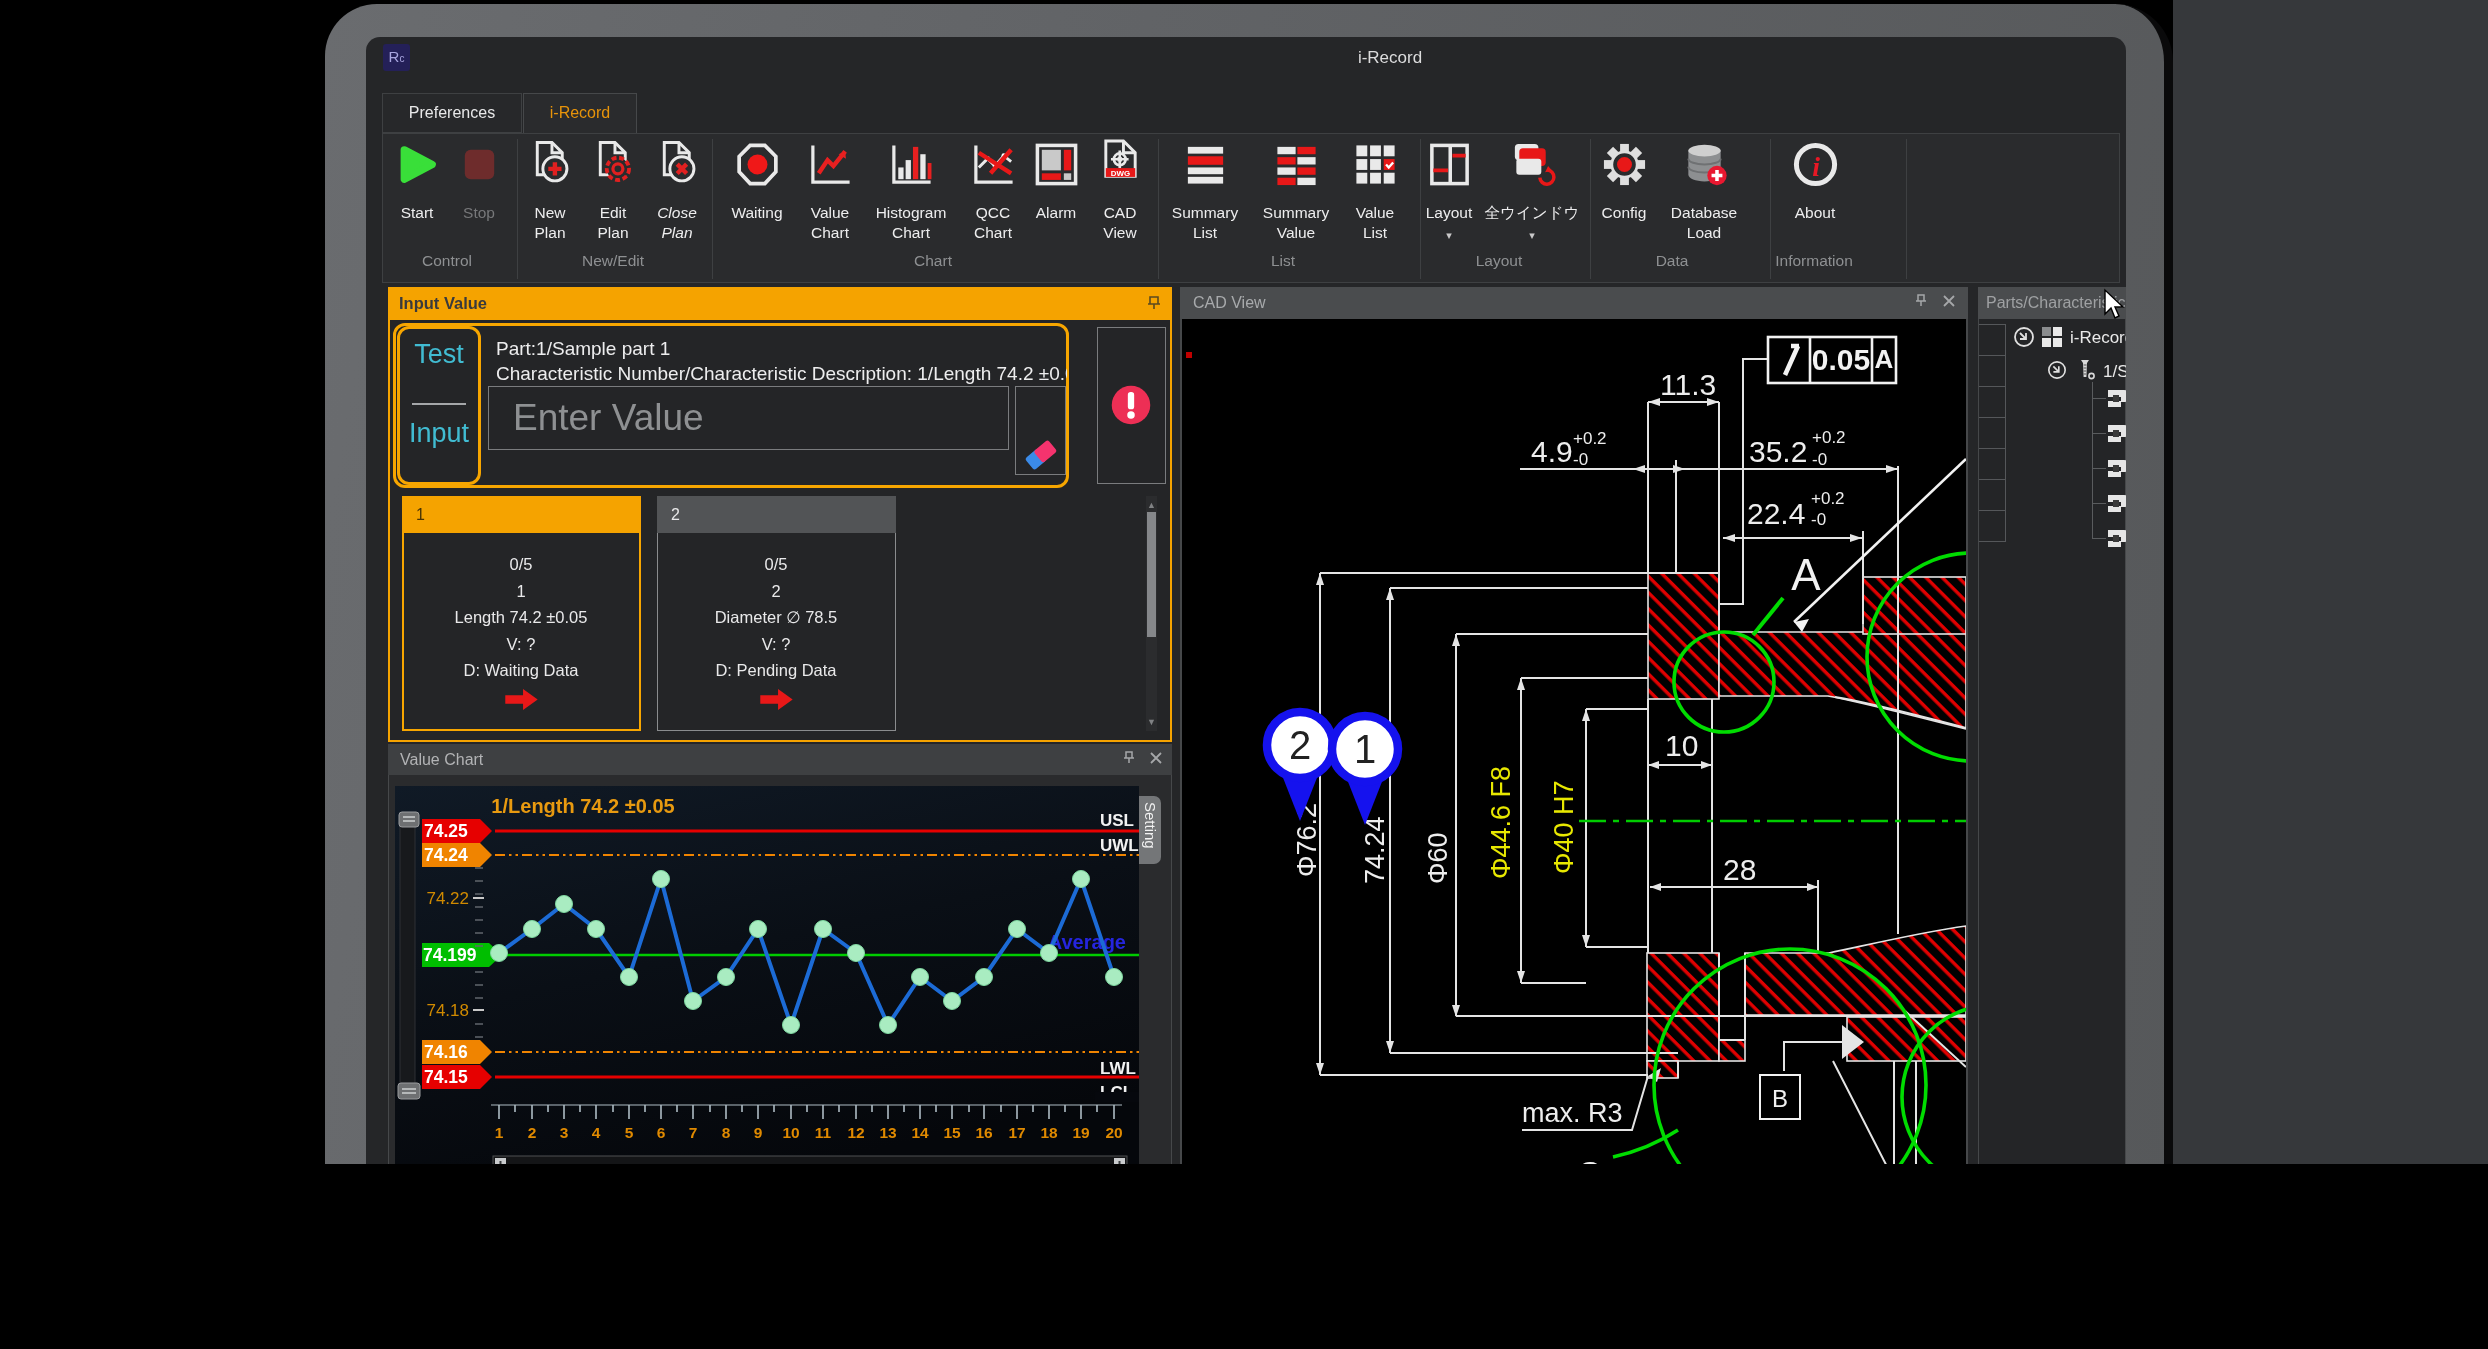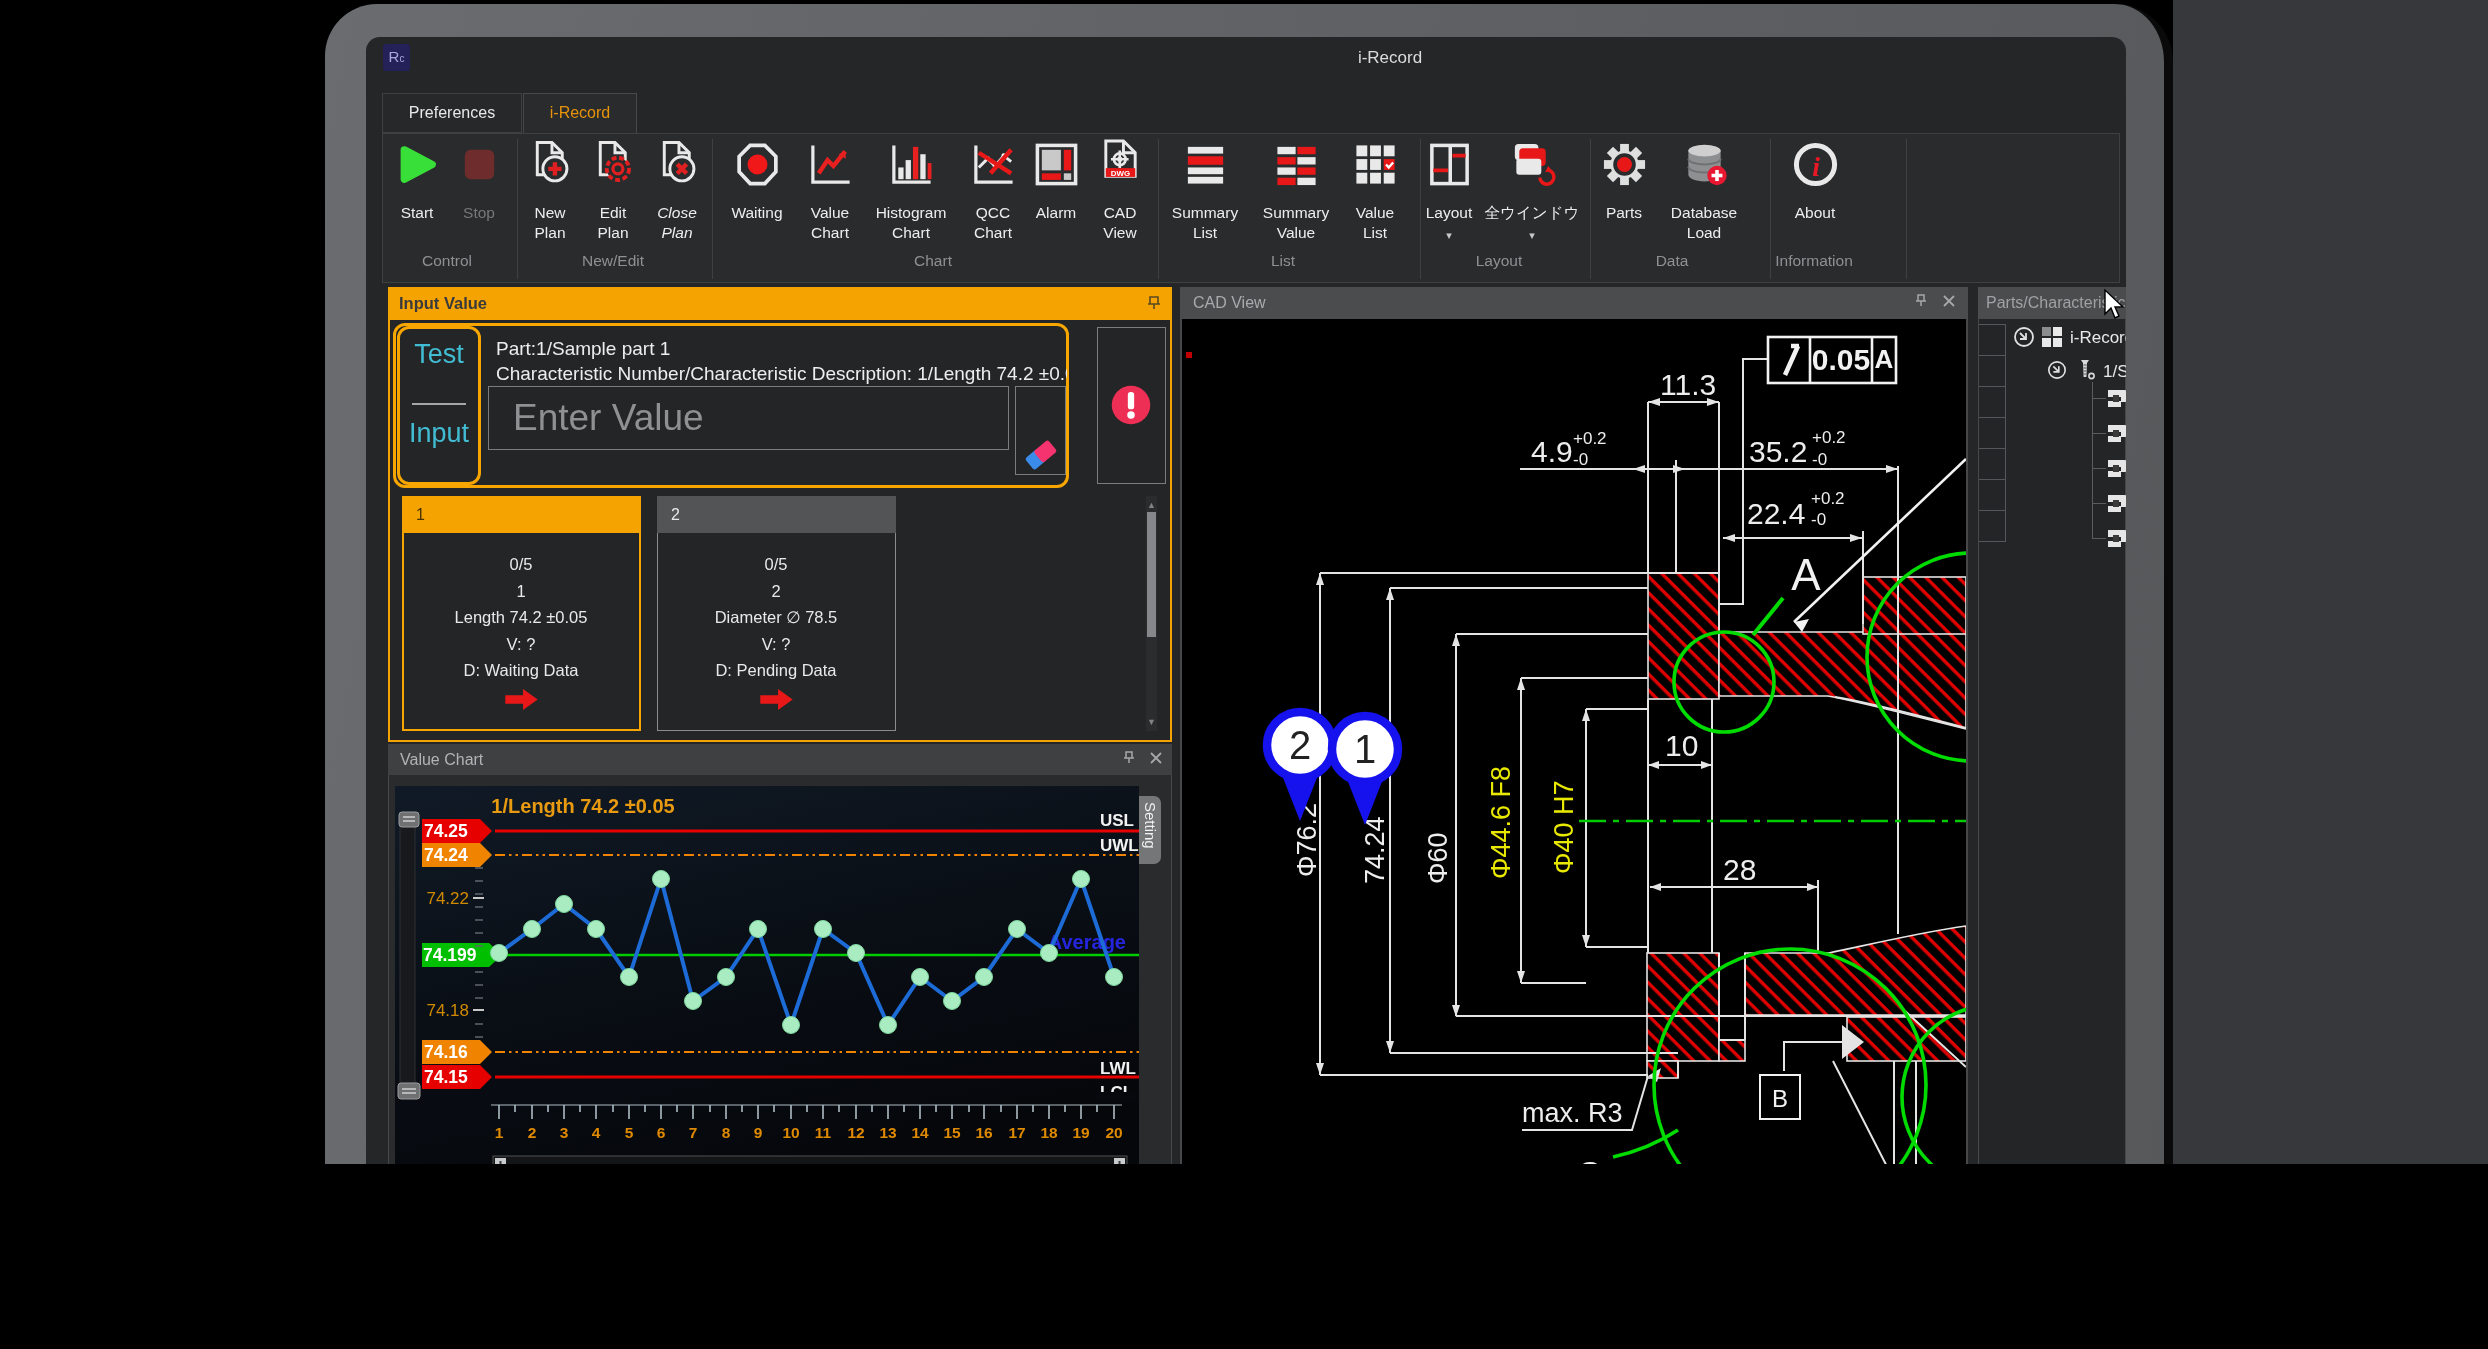--- a/index.html
+++ b/index.html
@@ -171,21 +171,21 @@
       <svg class="abs" style="left:1235px;top:104px;" width="47" height="47" viewBox="0 0 32 32">
           <g fill="#DFDFDF">
             <rect x="13" y="2" width="6" height="28"></rect>
             <rect x="2" y="13" width="28" height="6"></rect>
             <rect x="13" y="2" width="6" height="28" transform="rotate(45 16 16)"></rect>
             <rect x="13" y="2" width="6" height="28" transform="rotate(-45 16 16)"></rect>
             <circle cx="16" cy="16" r="9.6"></circle>
           </g>
           <circle cx="16" cy="16" r="6.4" fill="#E81818" stroke="#2A2B2D" stroke-width="2.6"></circle>
         </svg>
-      <div class="lbl" style="left:1258px;top:158px;">Parts</div>
+      <div class="lbl" style="left:1258px;top:158px;">Config</div>
 
       <svg class="abs" style="left:1315px;top:104px;" width="47" height="47" viewBox="0 0 32 32">
           <path d="M5 6.5 V23 c0 2.5 5 4.5 11 4.5 s11 -2 11 -4.5 V6.5 Z" fill="#8D8F91"></path>
           <ellipse cx="16" cy="6.5" rx="11" ry="4" fill="#CFCFCF"></ellipse>
           <path d="M5 12 c0 2.2 5 4 11 4 s11 -1.8 11 -4" fill="none" stroke="#6F7173" stroke-width="1.4"></path>
           <path d="M5 17.5 c0 2.2 5 4 11 4 s11 -1.8 11 -4" fill="none" stroke="#6F7173" stroke-width="1.4"></path>
           <circle cx="24.5" cy="23.5" r="6.6" fill="#E81830"></circle>
           <path d="M24.5 19.8 V27.2 M20.8 23.5 H28.2" stroke="#fff" stroke-width="2.4"></path>
         </svg>
       <div class="lbl" style="left:1338px;top:158px;">Database<br>Load</div>

